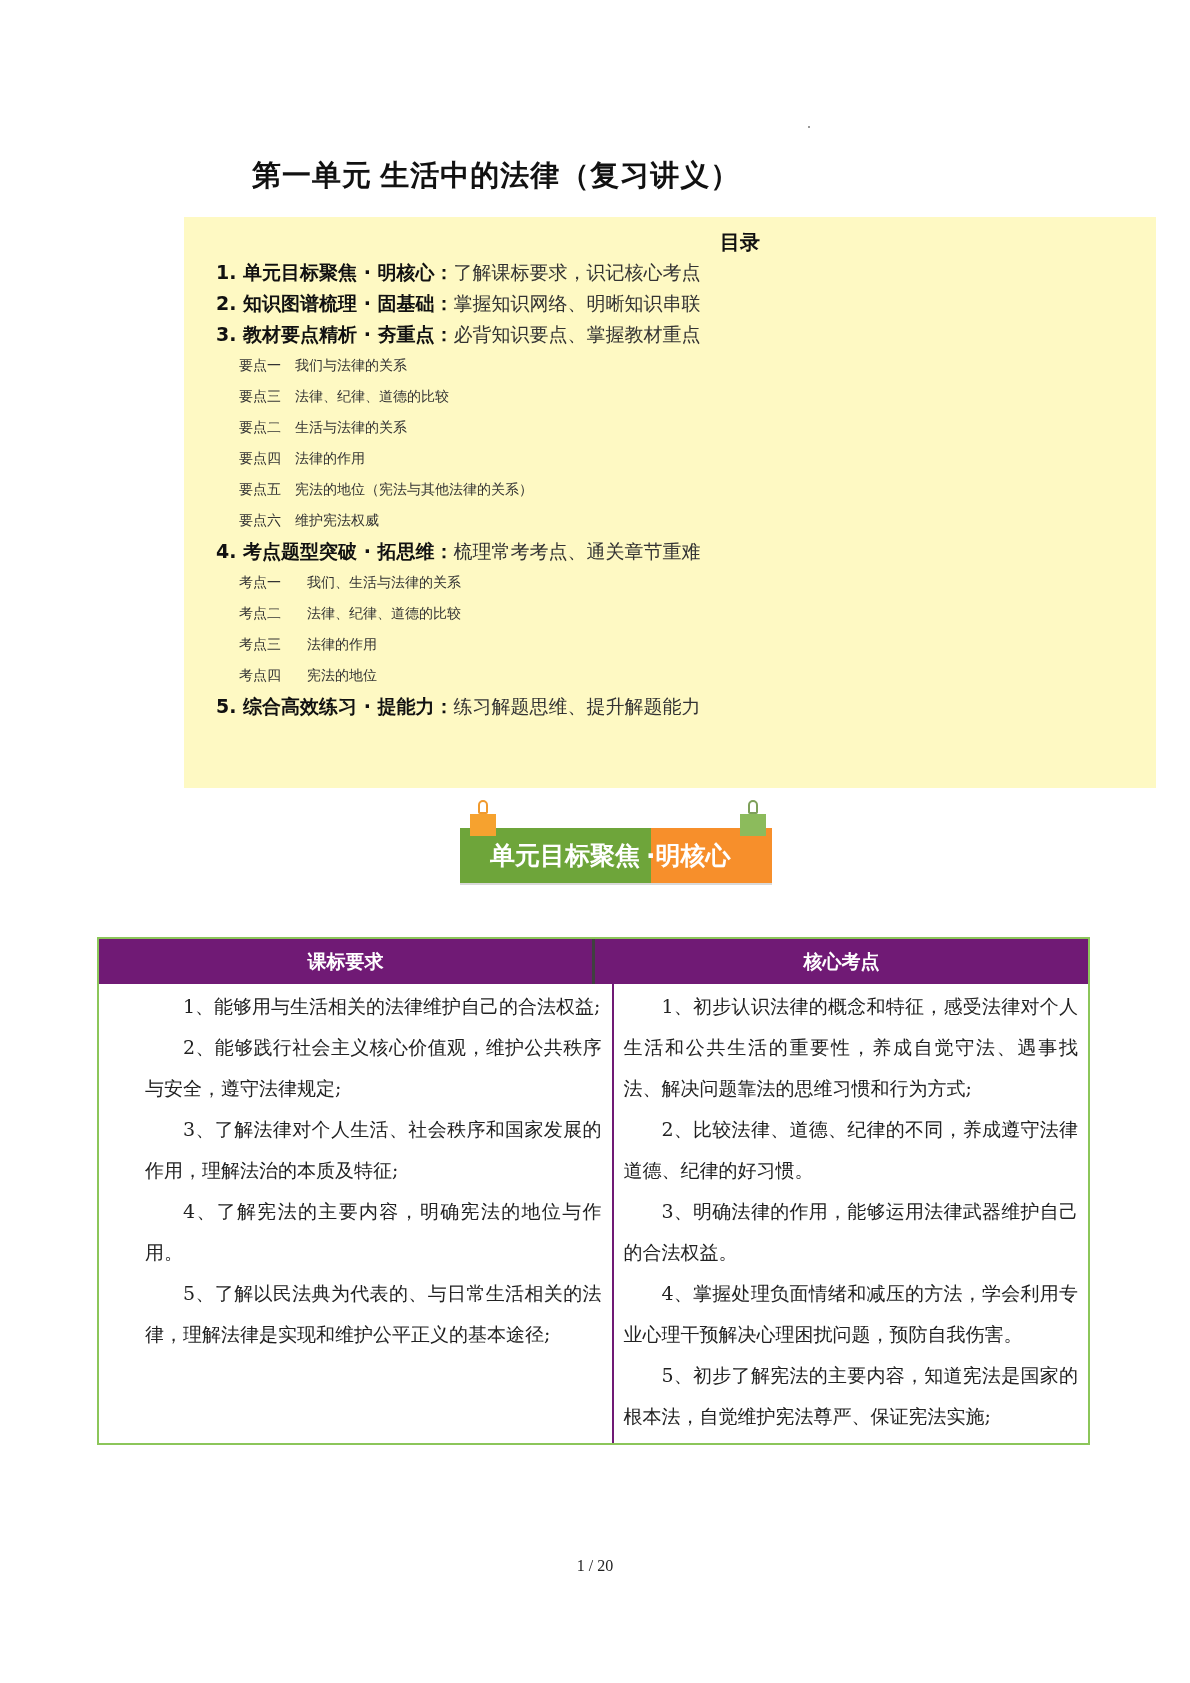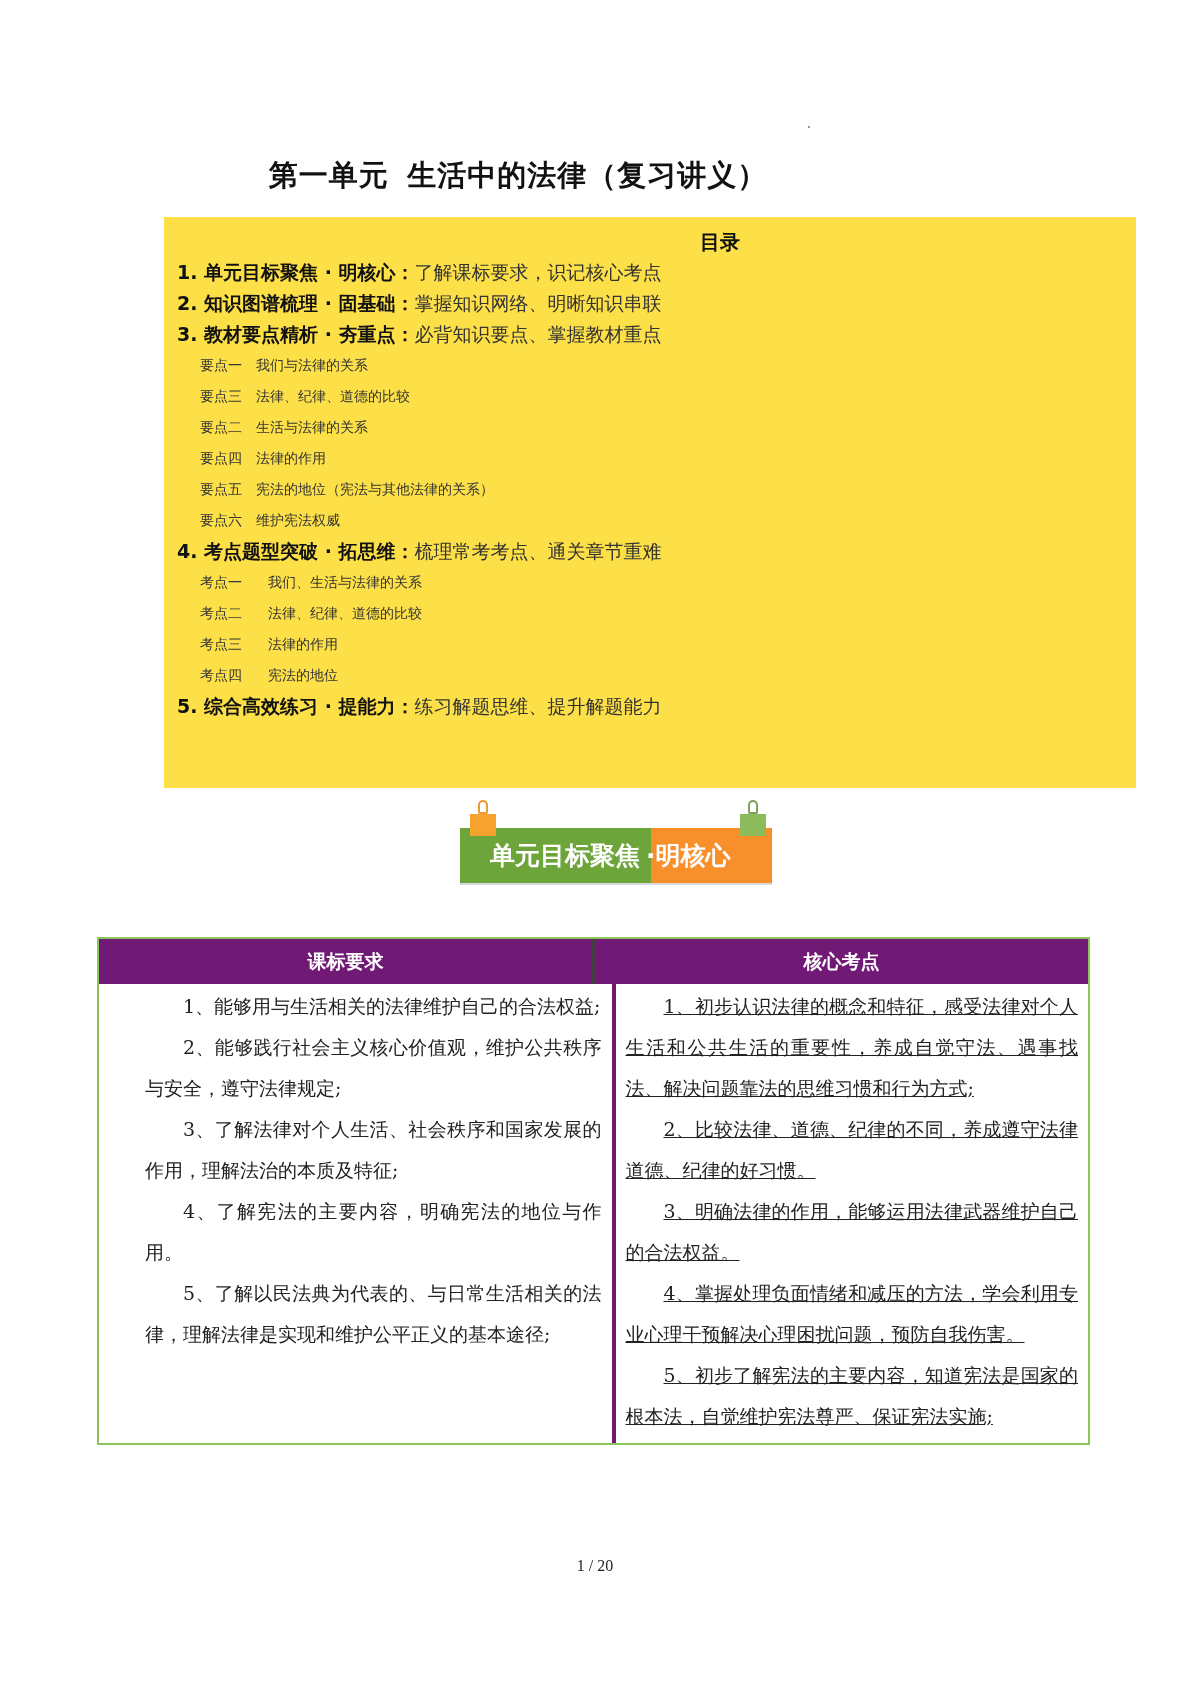--- a/index.html
+++ b/index.html
@@ -1,22 +1,22 @@
 <!DOCTYPE html>
 <html><head>
 <meta charset="utf-8">
 <style>
   html, body { margin: 0; padding: 0; background: #ffffff; }
   body { width: 1190px; height: 1683px; position: relative; overflow: hidden; font-family: "DejaVu Serif", serif; color: #222; }
   .dot { position: absolute; left: 808px; top: 126px; width: 2px; height: 2px; background: #999; }
-  .title { position: absolute; left: 0; width: 992px; top: 156px; text-align: center; font-family: Liberation Mono, monospace; font-weight: bold; font-size: 29px; color: #111; letter-spacing: 1px; margin-left: 22px; }
-  .toc { position: absolute; left: 164px; top: 217px; width: 972px; height: 571px; background: #fde047; }
+  .title { position: absolute; left: 0; width: 992px; top: 156px; text-align: center; font-family: Liberation Serif, serif; font-weight: bold; font-size: 29px; color: #111; letter-spacing: 1px; }
+  .toc { position: absolute; left: 184px; top: 217px; width: 972px; height: 571px; background: #fef9c3; }
   .toc-heading { position: absolute; left: 0; width: 100%; top: 12px; text-align: center; font-family: "DejaVu Sans", sans-serif; font-weight: bold; font-size: 20px; color: #111; padding-left: 140px; box-sizing: border-box; }
   .toc-list { position: absolute; left: 13px; top: 40px; }
-  .toc-line { height: 31px; line-height: 31px; white-space: nowrap; font-size: 19px; }
+  .toc-line { height: 31px; line-height: 31px; white-space: nowrap; font-size: 19px; margin-left: 19px; }
   .toc-main .strong { font-family: "DejaVu Sans", sans-serif; font-weight: bold; color: #111; }
   .toc-main .desc { font-family: "DejaVu Serif", serif; color: #333; }
   .toc-sub { padding-left: 23px; font-family: "DejaVu Serif", serif; color: #333; font-size: 14px; }
   .toc-sub .key { display: inline-block; margin-right: 14px; }
   .toc-sub.kao .key { margin-right: 26px; }
 
   .banner { position: absolute; left: 460px; top: 800px; width: 312px; height: 86px; }
   .banner-green { position: absolute; left: 0; top: 28px; width: 191px; height: 55px; background: #6ea53a; }
   .banner-orange { position: absolute; left: 191px; top: 28px; width: 121px; height: 55px; background: #f78f2b; }
   .banner-shadow { position: absolute; left: 0; top: 83px; width: 312px; height: 2px; background: #d9d9d9; }
@@ -31,21 +31,21 @@
   .clip-right { left: 278px; }
   .clip-right .ring { border-color: #7ea05a; }
   .clip-right .body { background: #8cbb5c; }
 
   .table { position: absolute; left: 97px; top: 937px; width: 993px; border: 2px solid #8cc65a; box-sizing: border-box; border-collapse: collapse; }
   .thead { display: flex; height: 45px; background: #701a75; }
   .th { flex: 1; text-align: center; line-height: 45px; color: #fff; font-family: "DejaVu Sans", sans-serif; font-weight: bold; font-size: 19px; }
   .th + .th { border-left: 3px solid #404040; }
   .tbody { display: flex; padding-left: 36px; }
   .td { width: 50%; box-sizing: border-box; padding: 2px 10px 6px 10px; font-size: 19px; line-height: 41px; color: #222; text-align: justify; }
-  .td + .td { border-left: 4px solid #701a75; text-decoration: underline; }
+  .td + .td { border-left: 2px solid #701a75; }
   .td p { margin: 0; text-indent: 2em; }
 
   .pagenum { position: absolute; left: 0; width: 1190px; top: 1557px; text-align: center; font-family: "Liberation Serif", serif; font-size: 16px; color: #222; }
 </style>
 </head>
 <body>
 
 <div class="dot"></div>
 
 <div class="title">第一单元  生活中的法律（复习讲义）</div>

